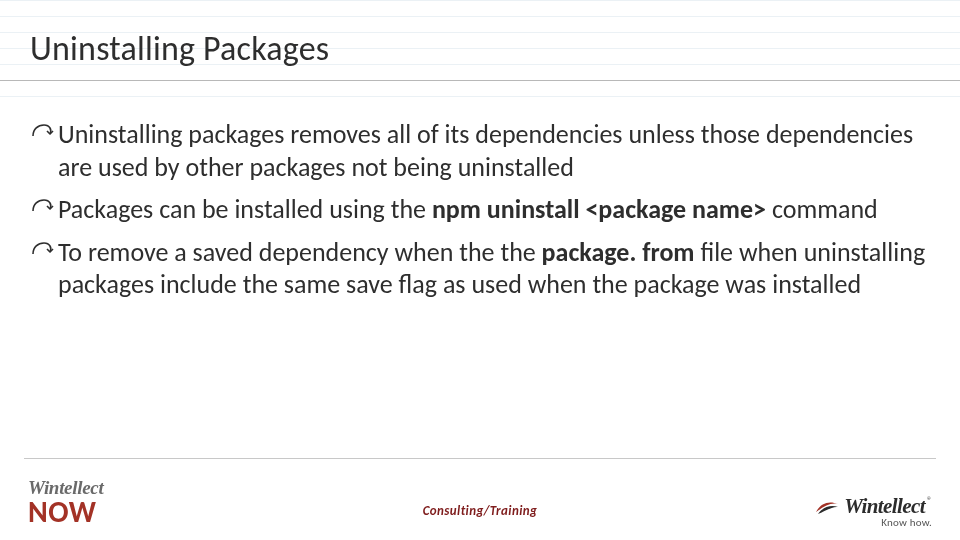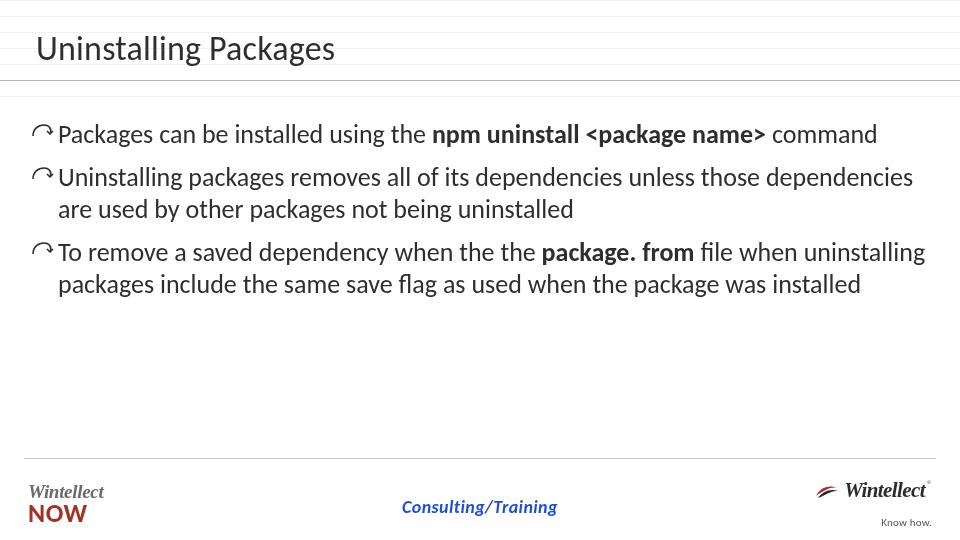--- a/index.html
+++ b/index.html
@@ -3,45 +3,45 @@
 <meta charset="utf-8">
 <style>
   * { margin: 0; padding: 0; box-sizing: border-box; }
   html, body { width: 960px; height: 540px; overflow: hidden; font-family: "Segoe UI", "Calibri", Arial, sans-serif; background: #fff; color: #333; }
   .slide { position: relative; width: 960px; height: 540px; }
 
   
   .rulelines { position: absolute; top: 0; left: 0; right: 0; height: 120px; pointer-events: none; opacity: 0.5; }
   .rulelines div { border-top: 1px solid #d8e4ec; height: 16px; }
 
-  .title { position: absolute; top: 28px; left: 36px; font-size: 34px; font-weight: 400; color: #2e2e2e; letter-spacing: 0.2px; }
+  .title { position: absolute; top: 28px; left: 30px; font-size: 34px; font-weight: 400; color: #2e2e2e; letter-spacing: 0.2px; }
 
   .title-underline { position: absolute; top: 80px; left: 0; right: 0; border-top: 1px solid #b8b8b8; }
 
   .body { position: absolute; top: 118px; left: 30px; right: 26px; }
   .bullet { display: flex; align-items: flex-start; margin-bottom: 10px; font-size: 26px; line-height: 1.25; color: #2e2e2e; }
   .bullet .icon { flex: 0 0 auto; width: 28px; margin-top: 4px; }
   .bullet .icon svg { display: block; }
   .bullet .txt { flex: 1 1 auto; }
   .txt b { font-weight: 700; }
 
   .footer { position: absolute; left: 0; right: 0; bottom: 0; height: 82px; }
   .footer-line { position: absolute; top: 0; left: 24px; right: 24px; border-top: 1px solid #c8c8c8; }
 
   .logo-left { position: absolute; left: 28px; bottom: 14px; display: flex; flex-direction: column; line-height: 0.95; }
   .logo-left .w1 { font-family: Georgia, 'Times New Roman', serif; font-style: italic; font-weight: 700; font-size: 19px; color: #6a6a6a; letter-spacing: -0.3px; }
-  .logo-left .w2 { font-weight: 900; font-size: 26px; color: #a33226; letter-spacing: 0.5px; }
+  .logo-left .w2 { font-weight: 900; font-size: 30px; color: #a33226; letter-spacing: 0.5px; }
 
-  .footer-center { position: absolute; left: 0; right: 0; bottom: 22px; text-align: center; font-style: italic; font-weight: 700; color: #1d4ed8; font-size: 18px; letter-spacing: 0.4px; margin-top: 36px; }
+  .footer-center { position: absolute; left: 0; right: 0; bottom: 22px; text-align: center; font-style: italic; font-weight: 700; color: #7f1d1d; font-size: 13px; letter-spacing: 0.4px; margin-top: 36px; }
 
   .logo-right { position: absolute; right: 28px; bottom: 12px; display: flex; flex-direction: column; align-items: flex-end; line-height: 1; }
   .logo-right .brandrow { display: flex; align-items: center; gap: 2px; }
   .logo-right .w3 { font-family: Georgia, 'Times New Roman', serif; font-style: italic; font-weight: 700; font-size: 21px; color: #2c2c2c; letter-spacing: -0.6px; }
   .logo-right .reg { font-size: 10px; color: #555; transform: translateY(-6px); }
-  .logo-right .tag { font-size: 11px; color: #555; margin-top: 16px; letter-spacing: 0.2px; }
+  .logo-right .tag { font-size: 11px; color: #555; margin-top: 0; letter-spacing: 0.2px; }
   .swoosh { width: 26px; height: 18px; margin-right: 2px; }
 </style>
 </head>
 <body>
 
 <div class="slide">
 
   <div class="rulelines">
     <div></div>
       <div></div>
@@ -57,31 +57,31 @@
 
   <div class="body">
 
     <div class="bullet">
       <span class="icon">
         <svg width="24" height="22" viewBox="0 0 24 22">
             <path d="M3 14 C 3 7, 8 3, 14 3 C 20 3, 22 8, 20 12" fill="none" stroke="#2e2e2e" stroke-width="1.6"></path>
             <path d="M17 9 L20 12 L23 9" fill="none" stroke="#2e2e2e" stroke-width="1.6" stroke-linejoin="round"></path>
           </svg>
       </span>
-      <span class="txt"><span>Packages can be installed using the </span><b>npm uninstall &lt;package name&gt;</b><span> command</span></span>
+      <span class="txt"><span>Uninstalling packages removes all of its dependencies unless those dependencies are used by other packages not being uninstalled</span><b></b><span></span></span>
     </div>
 
     <div class="bullet">
       <span class="icon">
         <svg width="24" height="22" viewBox="0 0 24 22">
             <path d="M3 14 C 3 7, 8 3, 14 3 C 20 3, 22 8, 20 12" fill="none" stroke="#2e2e2e" stroke-width="1.6"></path>
             <path d="M17 9 L20 12 L23 9" fill="none" stroke="#2e2e2e" stroke-width="1.6" stroke-linejoin="round"></path>
           </svg>
       </span>
-      <span class="txt"><span>Uninstalling packages removes all of its dependencies unless those dependencies are used by other packages not being uninstalled</span><b></b><span></span></span>
+      <span class="txt"><span>Packages can be installed using the </span><b>npm uninstall &lt;package name&gt;</b><span> command</span></span>
     </div>
 
     <div class="bullet">
       <span class="icon">
         <svg width="24" height="22" viewBox="0 0 24 22">
             <path d="M3 14 C 3 7, 8 3, 14 3 C 20 3, 22 8, 20 12" fill="none" stroke="#2e2e2e" stroke-width="1.6"></path>
             <path d="M17 9 L20 12 L23 9" fill="none" stroke="#2e2e2e" stroke-width="1.6" stroke-linejoin="round"></path>
           </svg>
       </span>
       <span class="txt"><span>To remove a saved dependency when the the </span><b>package. from</b><span> file when uninstalling packages include the same save flag as used when the package was installed</span></span>

